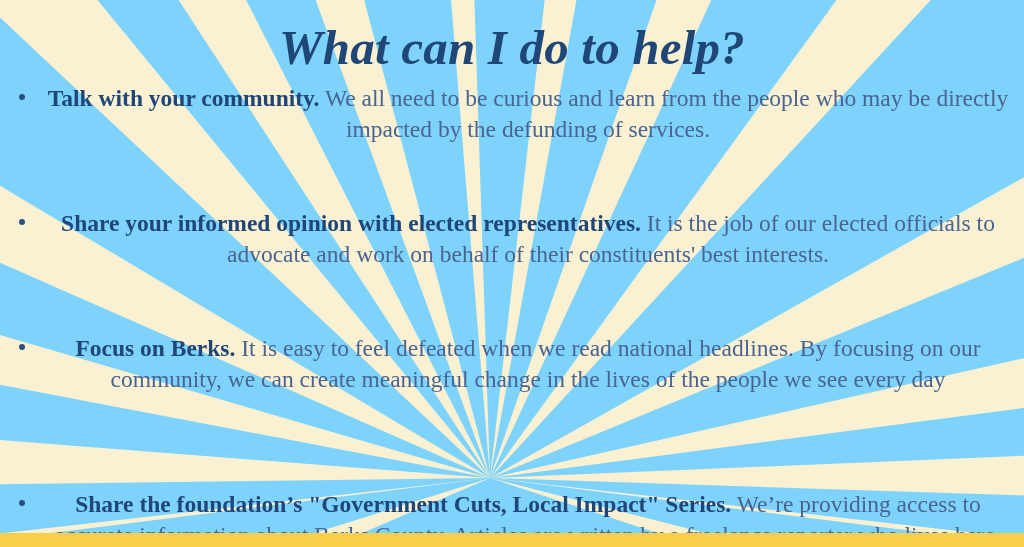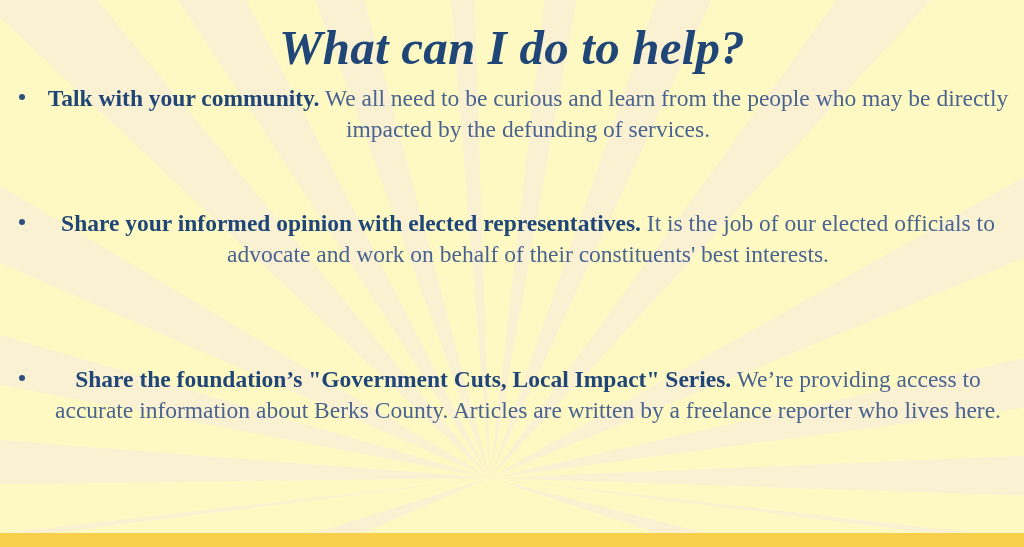--- a/index.html
+++ b/index.html
@@ -114,21 +114,21 @@
     bottom: 0;
     width: 1024px;
     height: 14px;
     background: #f7cf4b;
     z-index: 3;
   }
 </style>
 </head>
 <body>
 
-<div id="slide" style="background: #fef9c3;">
+<div id="slide" style="background: #7dd3fc;">
 
   <svg id="sunburst" viewBox="0 0 1024 547" preserveAspectRatio="none" aria-hidden="true">
     <g fill="#faf0d2">
       <polygon points="490,478 -120,547 -60,547" fill="#faf0d2"></polygon>
       <polygon points="490,478 -130,430 -130,486" fill="#faf0d2"></polygon>
       <polygon points="490,478 -120,300 -130,360" fill="#faf0d2"></polygon>
       <polygon points="490,478 -60,150 -120,210" fill="#faf0d2"></polygon>
       <polygon points="490,478 40,-70 -40,-20" fill="#faf0d2"></polygon>
       <polygon points="490,478 190,-110 120,-90" fill="#faf0d2"></polygon>
       <polygon points="490,478 330,-130 270,-125" fill="#faf0d2"></polygon>
@@ -154,20 +154,24 @@
       <li class="bullet-row" id="row-1">
         <span class="bullet-dot"></span>
         <span class="lead">Talk with your community.</span><span class="rest"> We all need to be curious and learn from the people who may be directly impacted by the defunding of services.</span>
       </li>
 
       <li class="bullet-row" id="row-2">
         <span class="bullet-dot"></span>
         <span class="lead">Share your informed opinion with elected representatives.</span><span class="rest"> It is the job of our elected officials to advocate and work on behalf of their constituents' best interests.</span>
       </li>
 
+      <li class="bullet-row" id="row-3">
+        <span class="bullet-dot"></span>
+        <span class="lead">Focus on Berks.</span><span class="rest"> It is easy to feel defeated when we read national headlines. By focusing on our community, we can create meaningful change in the lives of the people we see every day</span>
+      </li>
 
       <li class="bullet-row" id="row-4">
         <span class="bullet-dot"></span>
         <span class="lead">Share the foundation’s "Government Cuts, Local Impact" Series.</span><span class="rest"> We’re providing access to accurate information about Berks County. Articles are written by a freelance reporter who lives here.</span>
       </li>
 
     </ul>
   </div>
 
   <div id="bottom-bar" style="background: rgb(247, 207, 75);"></div>

